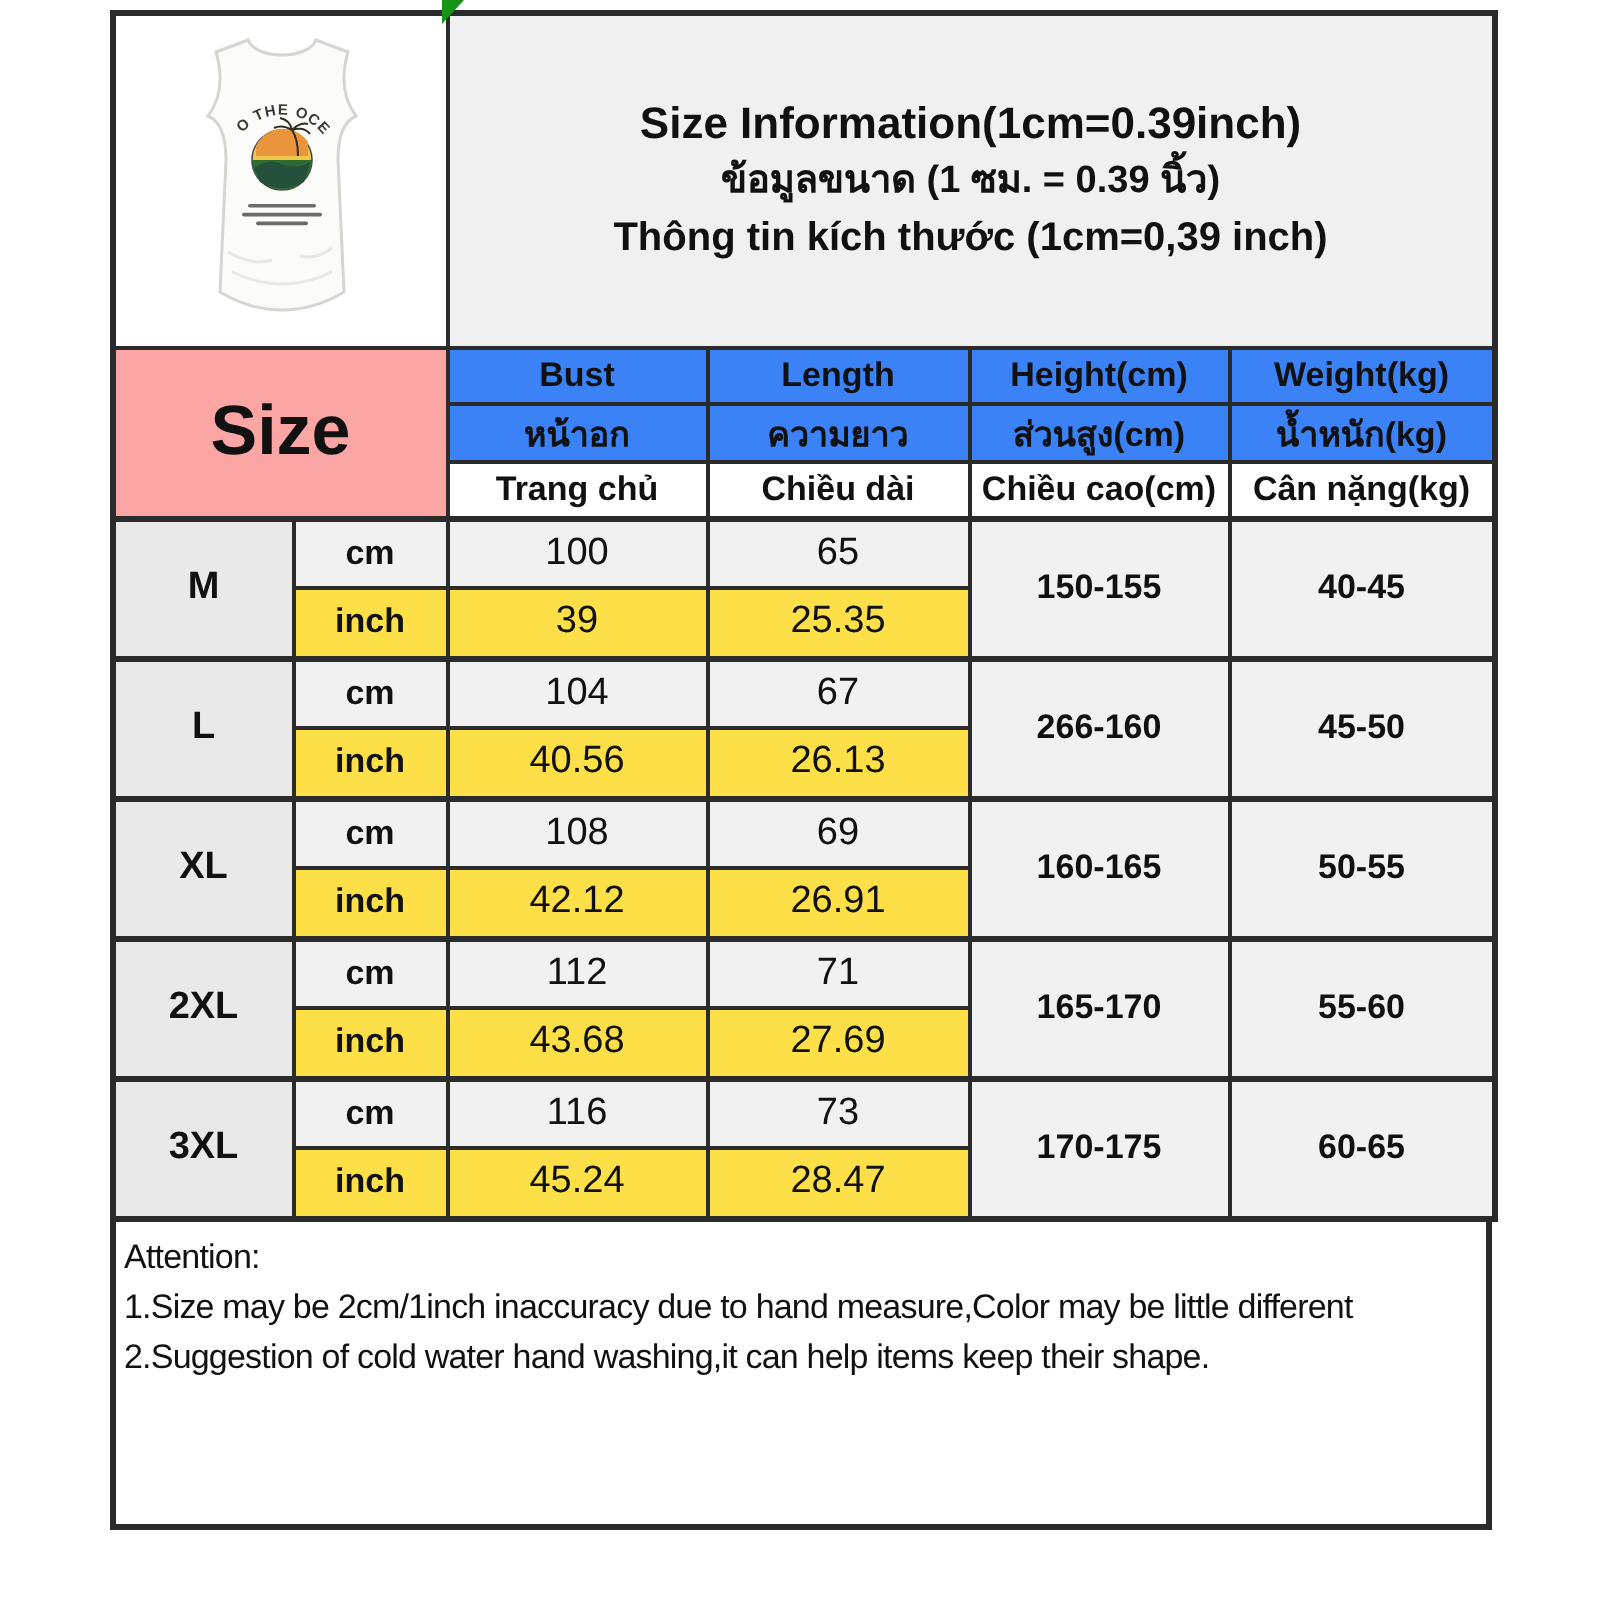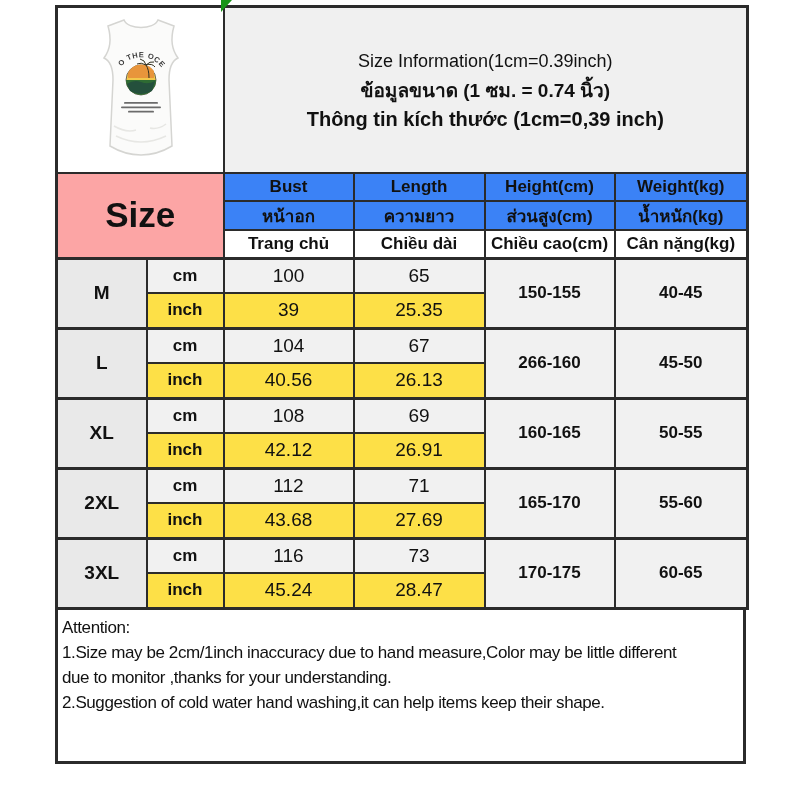--- a/index.html
+++ b/index.html
@@ -17,21 +17,21 @@
     padding:0;overflow:hidden;
   }
   tr.row-photo{height:166px;}
   tr.row-h{height:28px;}
   tr.row-cm{height:35px;}
   tr.row-inch{height:35px;}
   tr.block-top td{border-top:3px solid #2b2b2b;}
 
   td.cell-photo{background:#ffffff;}
   td.cell-title{background:#f0f0f0;}
-  .t-en{font-weight:normal;font-size:18px;line-height:29px;}
+  .t-en{font-weight:bold;font-size:22px;line-height:29px;}
   .t-th{font-weight:bold;font-size:19px;line-height:29px;}
   .t-vi{font-weight:bold;font-size:20px;line-height:29px;}
 
   td.cell-size{background:#fca5a5;font-weight:bold;font-size:35px;}
   td.hc{font-weight:bold;font-size:17px;background:#3b82f6;}
   td.hc.white{background:#ffffff;}
 
   td.cell-sizelabel{background:#e9e9e9;font-weight:bold;font-size:19px;}
   td.unit{font-weight:bold;font-size:17px;}
   td.num{font-size:19px;}
@@ -87,21 +87,21 @@
             </g>
             <g fill="#6b6b6b">
               <rect x="66" y="94" width="34" height="1.8" rx="0.9"></rect>
               <rect x="63" y="98.4" width="40" height="1.8" rx="0.9"></rect>
               <rect x="70" y="102.8" width="26" height="1.8" rx="0.9"></rect>
             </g>
           </svg>
         </td>
         <td colspan="4" class="cell-title">
           <div class="t-en">Size Information(1cm=0.39inch)</div>
-          <div class="t-th">ข้อมูลขนาด (1 ซม. = 0.74 นิ้ว)</div>
+          <div class="t-th">ข้อมูลขนาด (1 ซม. = 0.39 นิ้ว)</div>
           <div class="t-vi">Thông tin kích thước (1cm=0,39 inch)</div>
         </td>
       </tr>
 
       <tr class="row-h">
         <td rowspan="3" colspan="2" class="cell-size">Size</td>
         <td class="hc">Bust</td>
         <td class="hc">Length</td>
         <td class="hc">Height(cm)</td>
         <td class="hc">Weight(kg)</td>
@@ -187,19 +187,18 @@
         <td class="unit w">inch</td>
         <td class="num w">45.24</td>
         <td class="num w">28.47</td>
       </tr>
     </tbody>
       </table>
 
     <div class="attention">
       <div>Attention:</div>
       <div>1.Size may be 2cm/1inch inaccuracy due to hand measure,Color may be little different</div>
-      <div>due to monitor ,thanks for your understanding.</div>
       <div>2.Suggestion of cold water hand washing,it can help items keep their shape.</div>
     </div>
   </div>
 
   <div class="green-wedge"></div>
 </div>
 
 </body></html>

